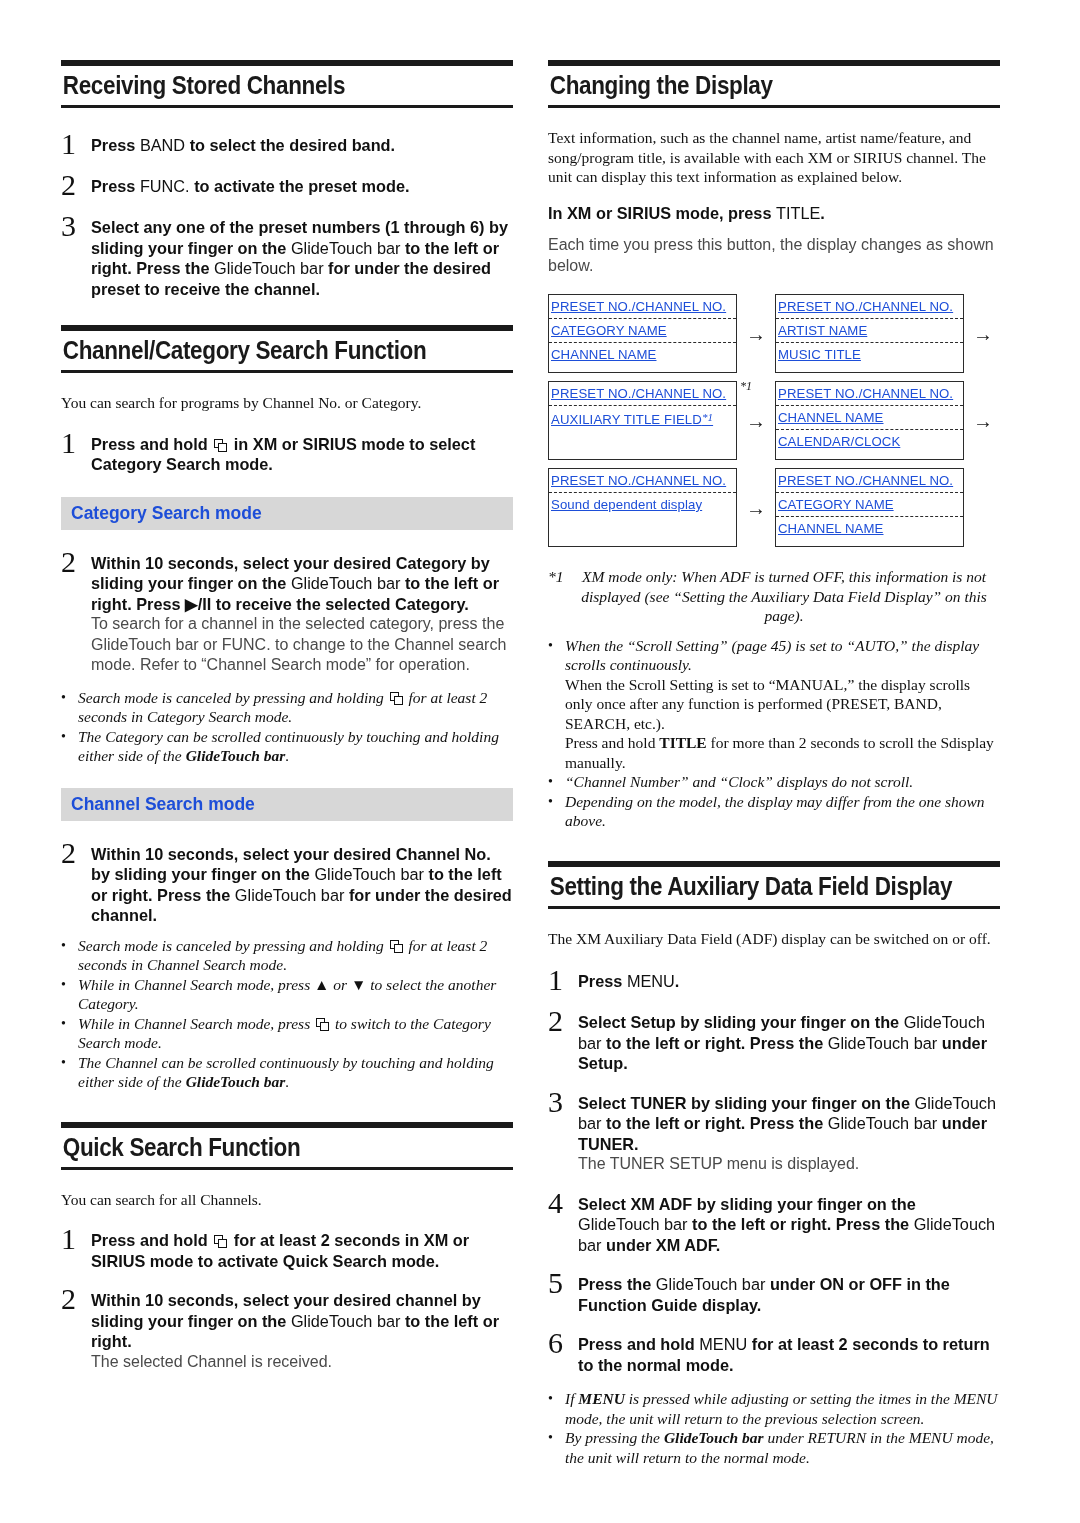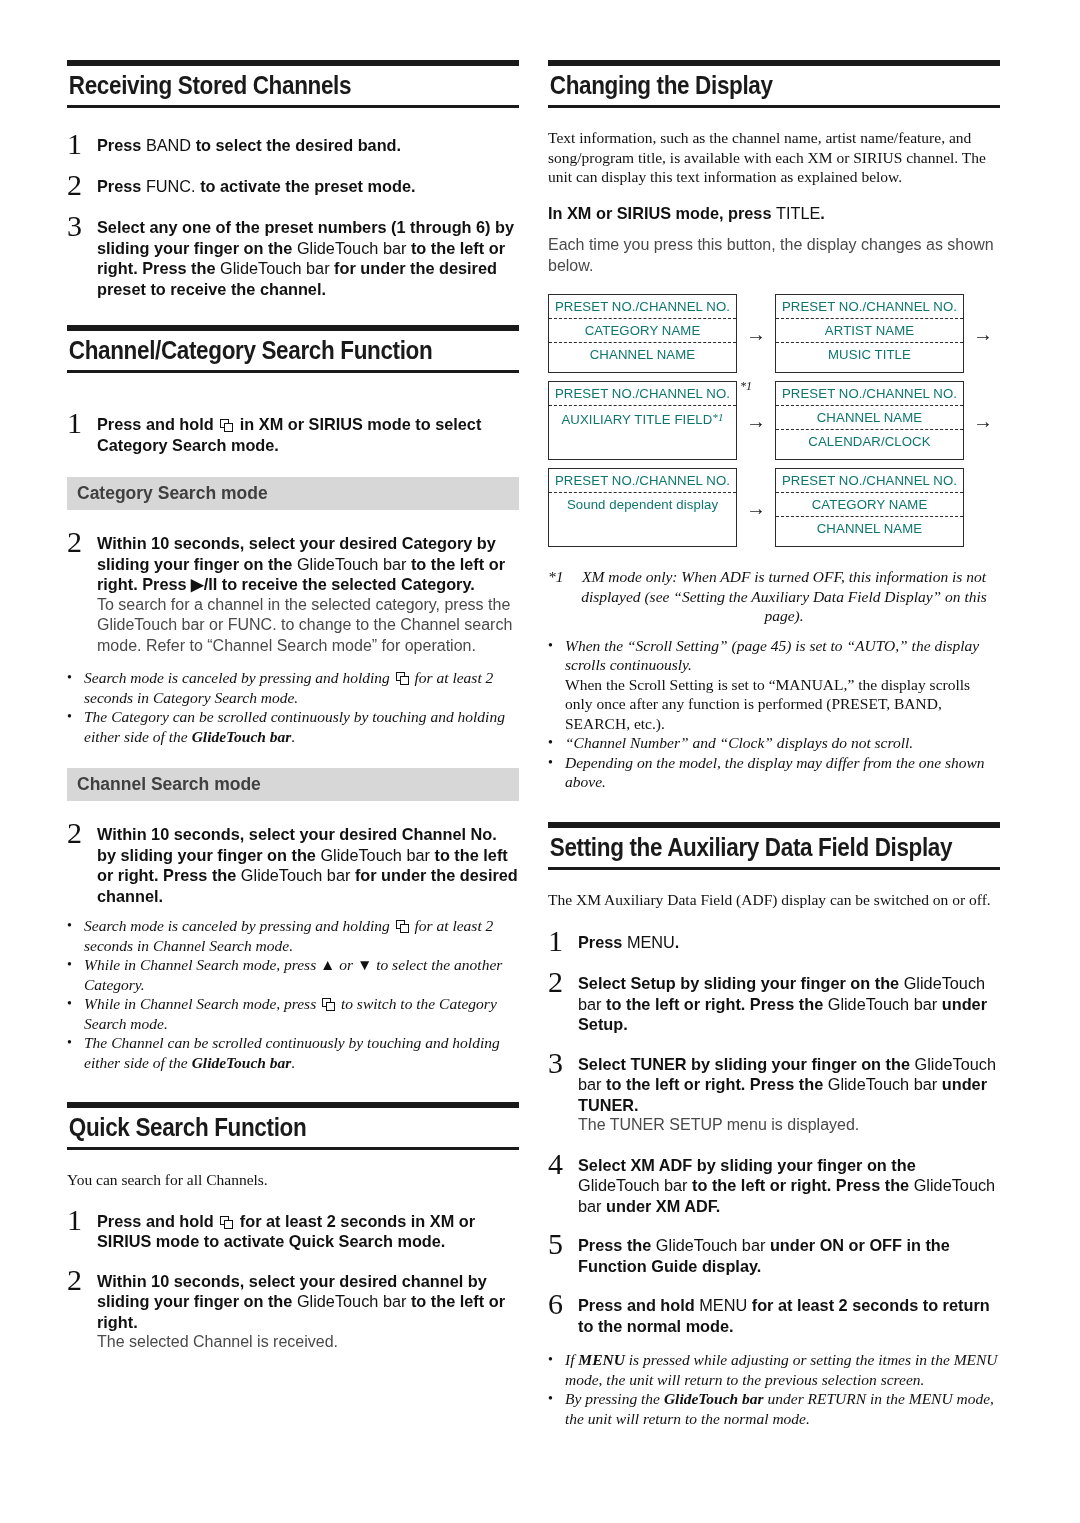--- a/index.html
+++ b/index.html
@@ -21,21 +21,21 @@
     left: 0; top: 0;
     width: 1080px;
     height: 1523px;
   }
 
   .col {
     position: absolute;
     top: 60px;
     width: 452px;
   }
-  .col-left  { left: 67px; }
+  .col-left  { left: 61px; }
   .col-right { left: 548px; }
 
   
   .section-head {
     margin: 0 0 10px 0;
     padding: 0;
   }
   .section-head .rule-top {
     height: 6px;
     background: #1a1a1a;
@@ -59,21 +59,21 @@
     padding: 2px 0 3px 2px;
   }
 
   
   .sub-head {
     background: #d7d7d7;
     font-weight: bold;
     font-size: 17.5px;
     line-height: 20px;
     padding: 6px 0 7px 10px;
-    color: #404040;
+    color: #1d4ed8;
     margin: 0;
   }
 
   
   .serif-p {
     font-family: "Liberation Serif", serif;
     font-size: 15.5px;
     line-height: 19.5px;
     margin: 0;
     color: #111;
@@ -204,25 +204,26 @@
     height: 79px;
     border: 1.6px solid #2b2b2b;
     box-sizing: border-box;
     background: #fff;
     display: flex;
     flex-direction: column;
   }
   .dg-line {
     font-size: 13.2px;
     line-height: 15px;
-    text-align: center;
-    color: #0f766e;
+    text-align: left;
+    color: #1d4ed8;
     padding: 4px 2px 4px 2px;
     letter-spacing: 0.1px;
     white-space: nowrap;
+    text-decoration: underline;
   }
   .dg-line.div-top {
     border-top: 1.6px dashed #2b2b2b;
   }
   .dg-line.mixed {
     text-transform: none;
   }
   .dg-spacer { flex: 1 1 auto; }
   .dg-arrow {
     width: 38px;
@@ -314,20 +315,21 @@
     <div class="sp26"></div>
 
     <div class="section-head">
       <div class="rule-top"></div>
       <div class="sh-text">Channel/Category Search Function</div>
       <div class="rule-bot"></div>
     </div>
 
     <div class="sp10"></div>
 
+    <div class="serif-p">You can search for programs by Channel No. or Category.</div>
 
     <div class="sp16"></div>
 
     <div class="step">
       <div class="step-num">1</div>
       <div class="step-body">
         <div class="step-main">Press and hold <span class="icon-pages"></span> in XM or SIRIUS mode to select Category Search mode.</div>
       </div>
     </div>
 
@@ -517,20 +519,21 @@
     </div>
 
     <div class="sp10"></div>
 
     <div class="notes">
       <div class="note">
         <div class="bullet">•</div>
         <div class="note-txt">When the “Scroll Setting” (page 45) is set to “AUTO,” the display scrolls continuously.</div>
       </div>
       <div class="note-plain">When the Scroll Setting is set to “MANUAL,” the display scrolls only once after any function is performed (PRESET, BAND, SEARCH, etc.).</div>
+      <div class="note-plain">Press and hold <b>TITLE</b> for more than 2 seconds to scroll the Sdisplay manually.</div>
       <div class="note">
         <div class="bullet">•</div>
         <div class="note-txt">“Channel Number” and “Clock” displays do not scroll.</div>
       </div>
       <div class="note">
         <div class="bullet">•</div>
         <div class="note-txt">Depending on the model, the display may differ from the one shown above.</div>
       </div>
     </div>
 

